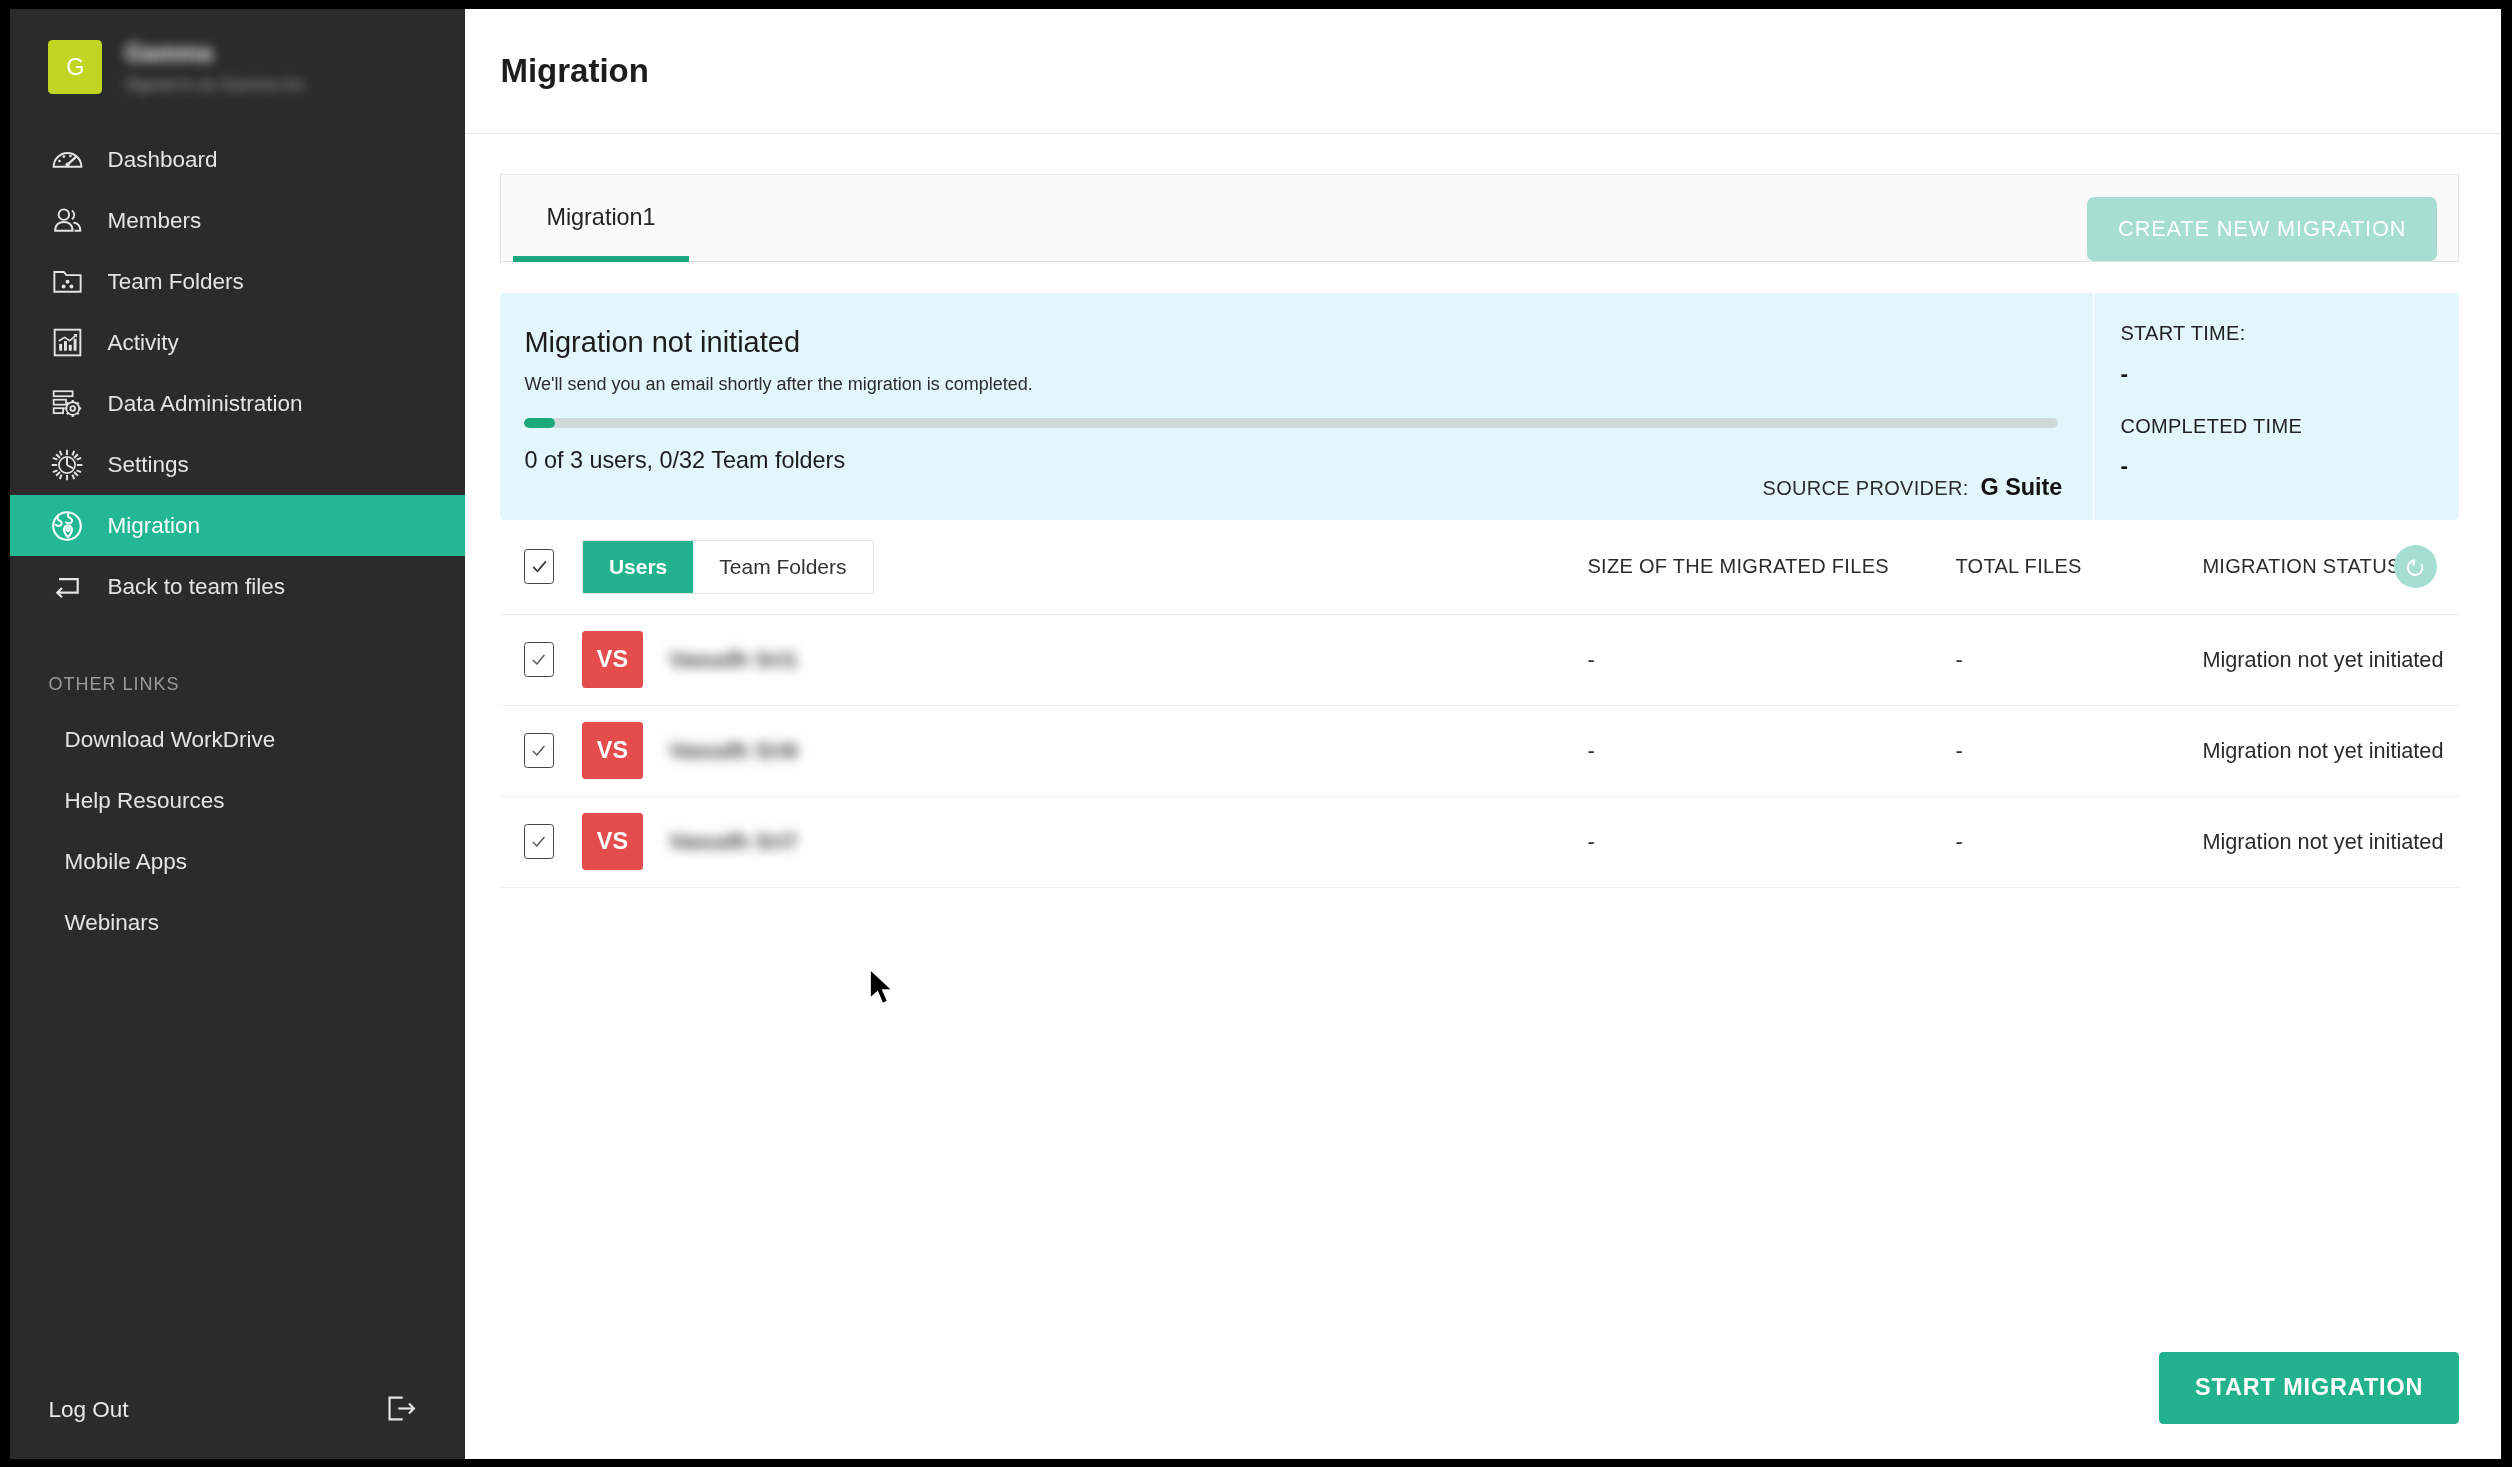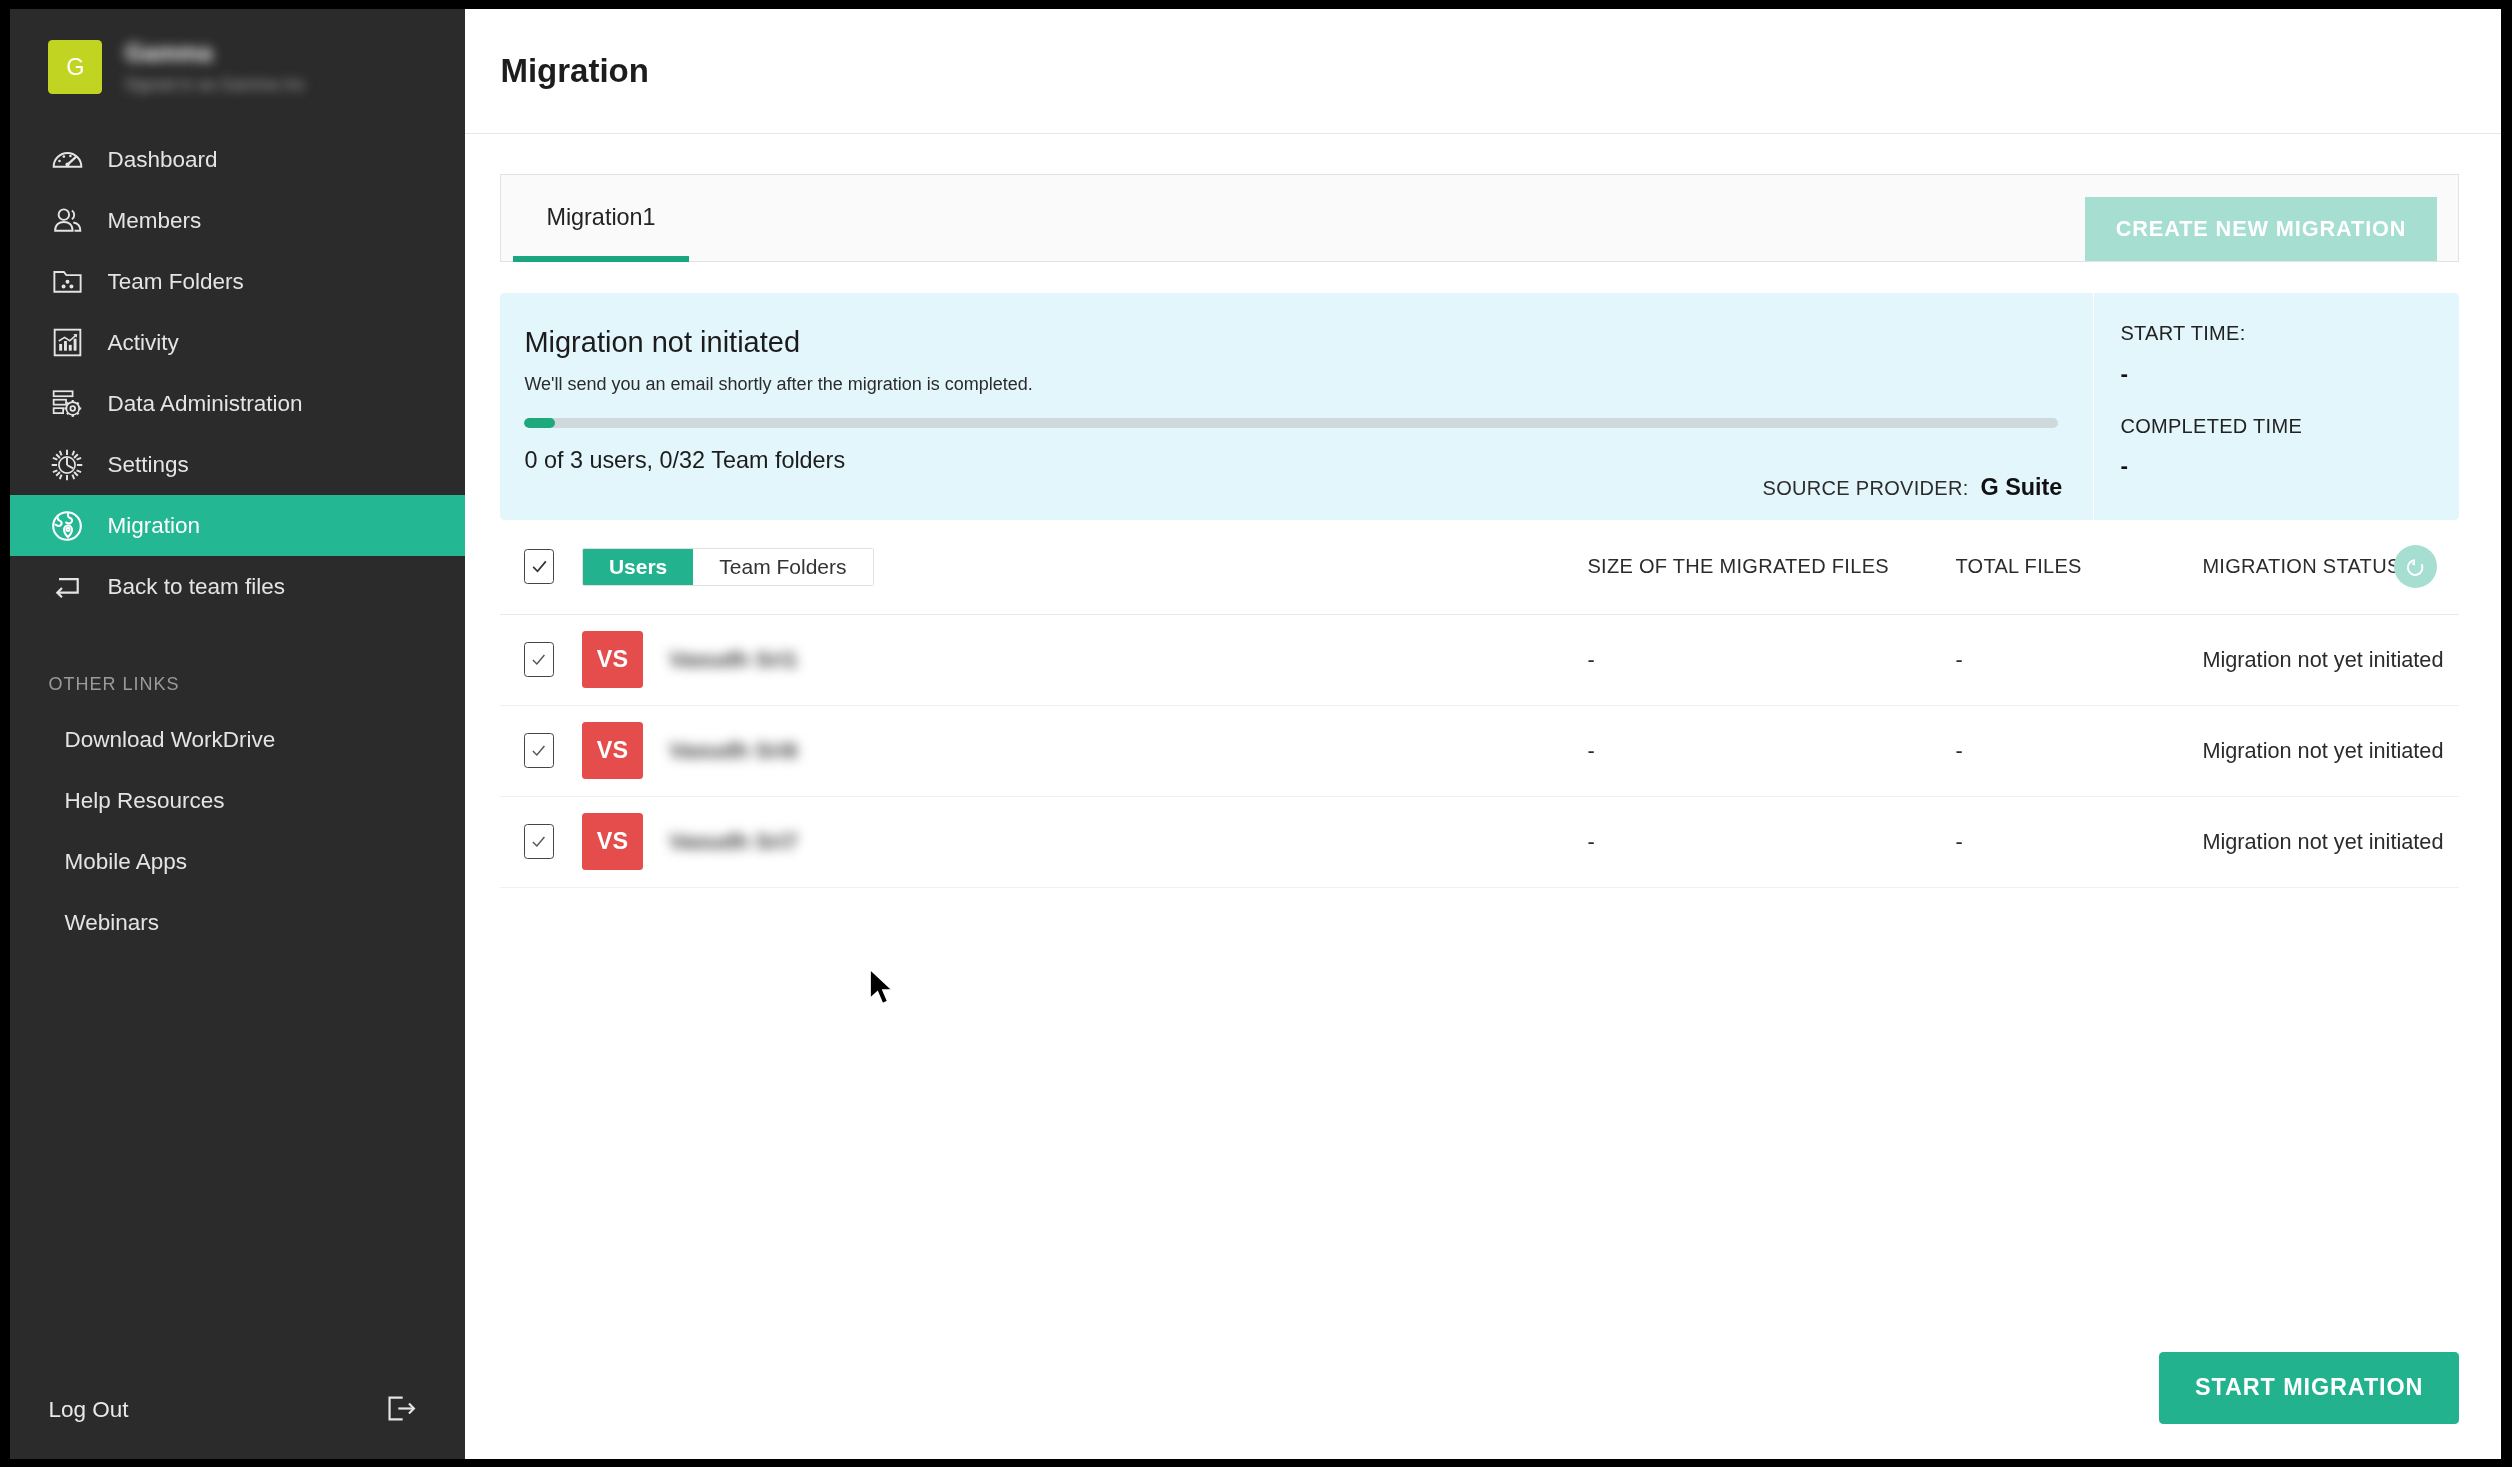--- a/index.html
+++ b/index.html
@@ -138,24 +138,24 @@
     position: absolute;
     left: 0; right: 0; bottom: -0.9px;
     height: 6px;
     background: #1aa67f;
   }
   .btn-create {
     background: #a6dfd1;
     color: #ffffff;
     border: none;
     font-size: 21.7px;
-    font-weight: bold;
+    font-weight: normal;
     letter-spacing: 0.9px;
     padding: 19px 31px;
-    border-radius: 0;
+    border-radius: 7px;
     cursor: pointer;
     font-family: "Liberation Sans", sans-serif;
   }
 
   
   .banner {
     margin-top: 31px;
     background: #e3f6fc;
     border-radius: 4.3px;
     display: flex;
@@ -215,21 +215,21 @@
     background: #fff;
     cursor: pointer;
   }
   .chk svg { display: block; }
   .seg {
     display: flex;
     border: 0.9px solid #e1e1e1;
     margin-left: 28px;
     border-radius: 1.7px;
     overflow: hidden;
-    height: 38px;
+    height: 54px;
   }
   .seg-btn {
     display: flex; align-items: center;
     padding: 0 26px;
     font-size: 21px;
     color: #333;
     background: #fff;
     cursor: pointer;
   }
   .seg-btn.on { background: #22b28e; color: #fff; font-weight: bold; }

